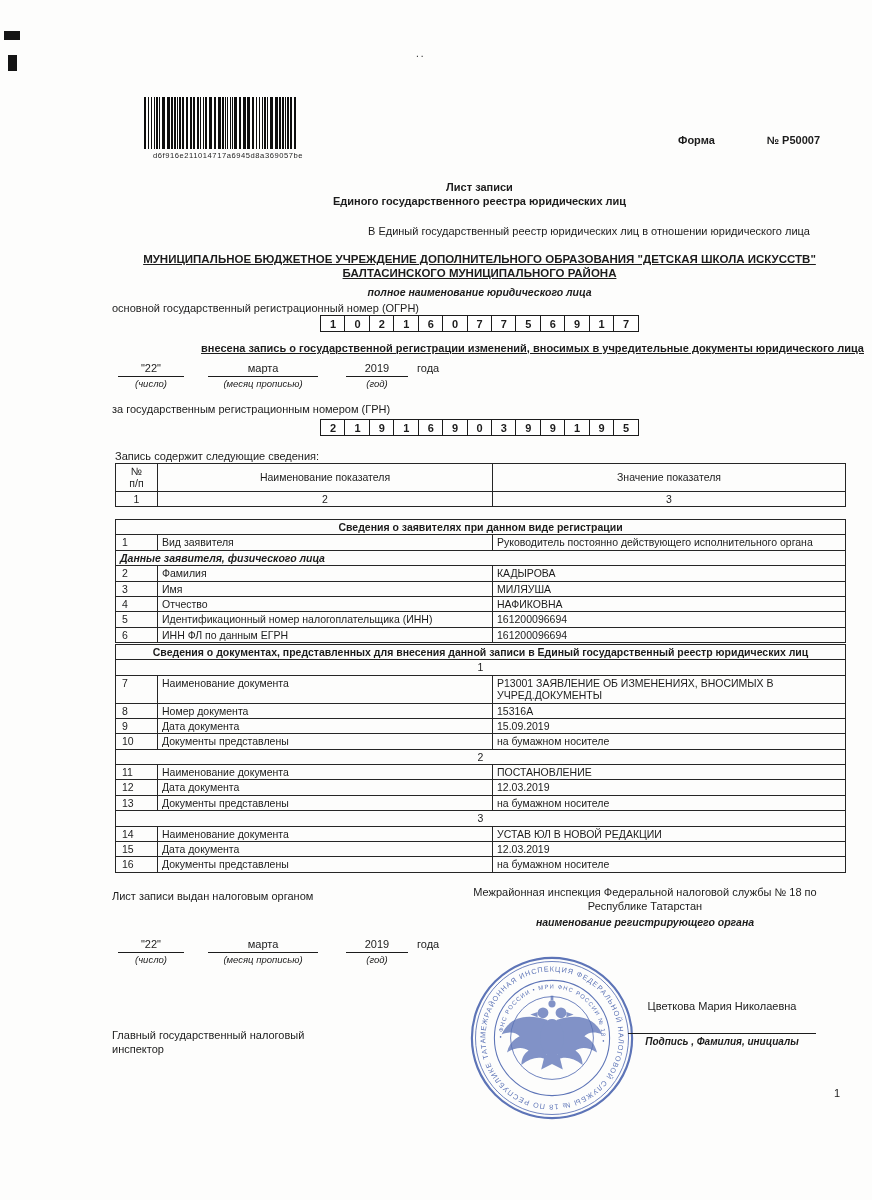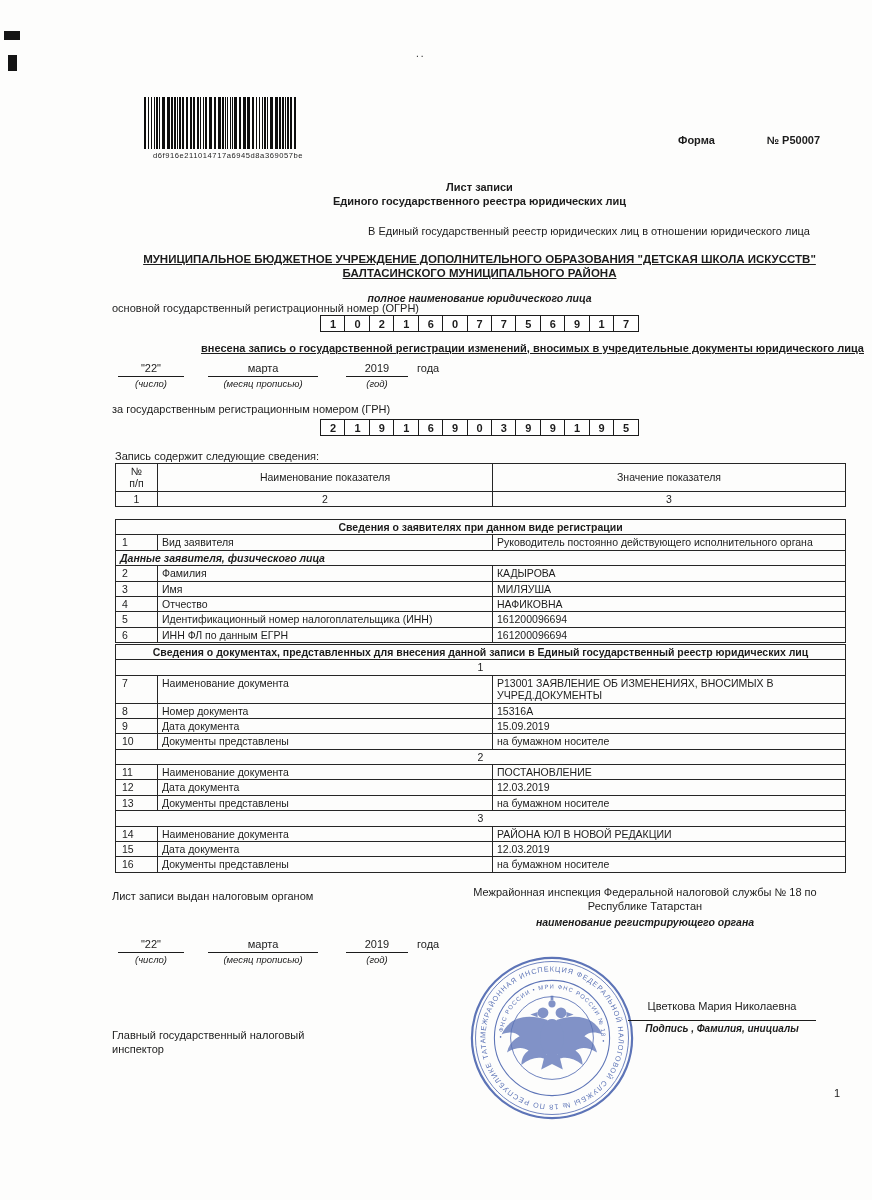--- a/index.html
+++ b/index.html
@@ -54,21 +54,21 @@
   table.reg td.ix { text-align: center; height: 14px; }
   table.reg td.section-title { font-weight: bold; text-align: center; }
   table.reg td.subsection { font-weight: bold; font-style: italic; text-align: left; }
   table.reg td.group { text-align: center; }
   table.reg td.num { padding-left: 6px; }
 
   
   .authority { width: 400px; text-align: center; font-size: 11px; line-height: 1.28; }
   .authority-caption { font-size: 10.5px; font-weight: bold; font-style: italic; margin-top: 3px; }
   .sig-block { width: 188px; text-align: center; }
-  .sig-name { font-size: 11px; padding: 0 2px 8px; border-bottom: 1.2px solid #1c1c1c; }
+  .sig-name { font-size: 11px; padding: 0 2px 21px; border-bottom: 1.2px solid #1c1c1c; }
   .sig-caption { font-size: 10px; font-weight: bold; font-style: italic; padding-top: 2px; }
 
   .stamp-wrap { opacity: .82; }
   .stamp-text { letter-spacing: 1.1px; font-family: "Liberation Sans", sans-serif; }
 </style>
 </head>
 <body>
 
 <div class="page">
 
@@ -134,21 +134,21 @@
   </div>
 
   <div class="abs fs11" style="left:112px; top:222px; width:752px; text-indent:256px; line-height:1.65;">В Единый государственный реестр юридических лиц в отношении юридического лица</div>
 
   <div class="abs center bold fs11" style="left:112px; top:180px; width:735px;">
     <div>Лист записи</div>
     <div>Единого государственного реестра юридических лиц</div>
   </div>
 
   <div class="abs center bold u" style="left:112px; top:252px; width:735px; font-size:11.5px; line-height:1.22;">МУНИЦИПАЛЬНОЕ БЮДЖЕТНОЕ УЧРЕЖДЕНИЕ ДОПОЛНИТЕЛЬНОГО ОБРАЗОВАНИЯ "ДЕТСКАЯ ШКОЛА ИСКУССТВ" БАЛТАСИНСКОГО МУНИЦИПАЛЬНОГО РАЙОНА</div>
-  <div class="abs center bold it" style="left:112px; top:292px; width:735px; font-size:10.5px;">полное наименование юридического лица</div>
+  <div class="abs center bold it" style="left:112px; top:286px; width:735px; font-size:10.5px;">полное наименование юридического лица</div>
 
   <div class="abs fs11" style="left:112px; top:301px;">основной государственный регистрационный номер (ОГРН)</div>
   <div class="abs digit-row" style="left:112px; top:315px; width:735px;">
       <div class="digit-box">1</div>
       <div class="digit-box">0</div>
       <div class="digit-box">2</div>
       <div class="digit-box">1</div>
       <div class="digit-box">6</div>
       <div class="digit-box">0</div>
       <div class="digit-box">7</div>
@@ -318,21 +318,21 @@
             <td class="num">13</td>
             <td class="name">Документы представлены</td>
             <td class="val">на бумажном носителе</td>
           </tr>
           <tr>
             <td colspan="3" class="group">3</td>
           </tr>
           <tr>
             <td class="num">14</td>
             <td class="name">Наименование документа</td>
-            <td class="val">РАЙОНА ЮЛ В НОВОЙ РЕДАКЦИИ</td>
+            <td class="val">УСТАВ ЮЛ В НОВОЙ РЕДАКЦИИ</td>
           </tr>
           <tr>
             <td class="num">15</td>
             <td class="name">Дата документа</td>
             <td class="val">12.03.2019</td>
           </tr>
           <tr>
             <td class="num">16</td>
             <td class="name">Документы представлены</td>
             <td class="val">на бумажном носителе</td>

